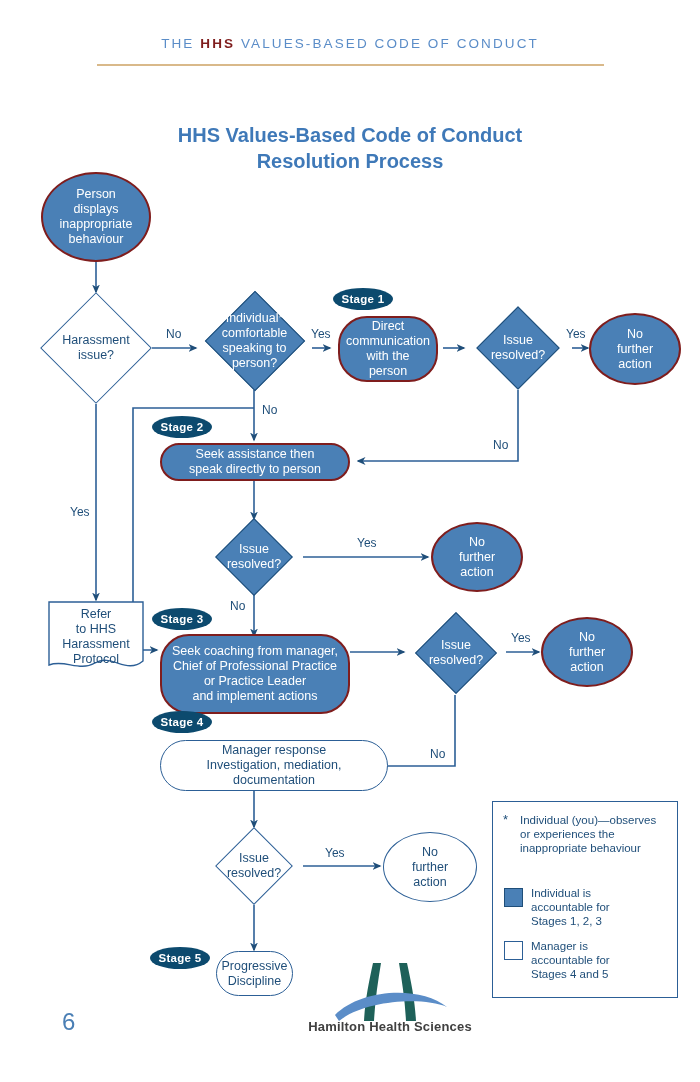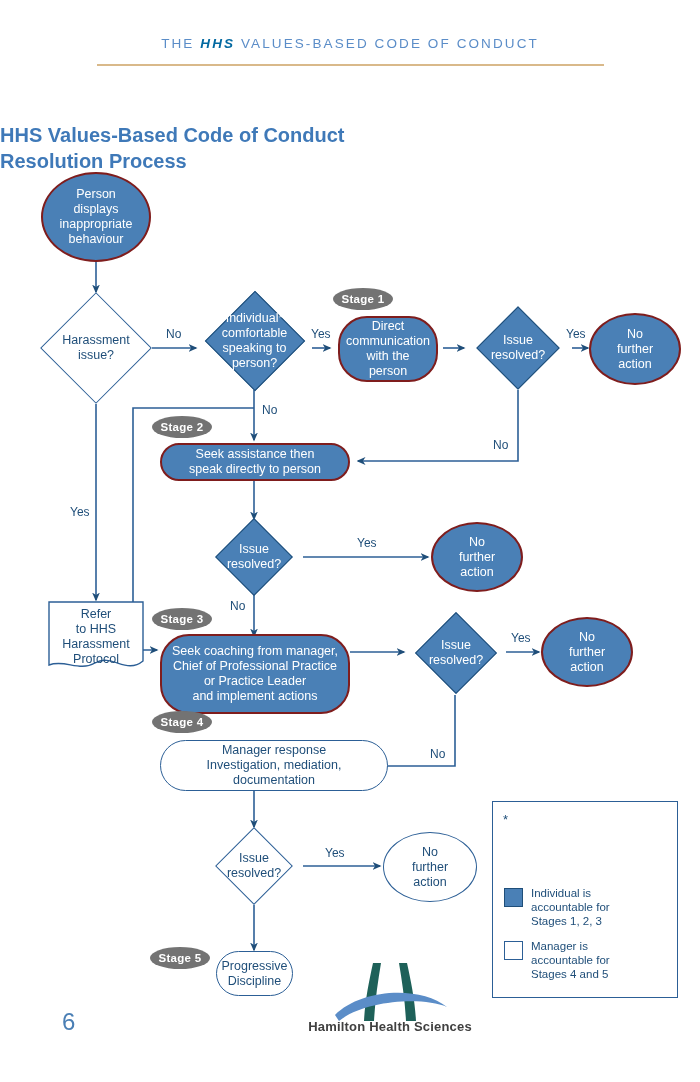--- a/index.html
+++ b/index.html
@@ -8,26 +8,26 @@
     font-family:"Liberation Sans","DejaVu Sans",sans-serif;
     position:relative;overflow:hidden;
   }
   #page{position:absolute;inset:0;}
 
   
   .kicker{
     position:absolute;left:0;top:36px;width:700px;text-align:center;
     font-size:13.5px;letter-spacing:2.1px;color:#5b8dc8;font-weight:400;
   }
-  .kicker b{font-weight:700;color:#0369a1;font-style:italic;}
+  .kicker b{font-weight:700;color:#7f1d1d;}
   .rule{
     position:absolute;left:97px;top:64px;width:507px;height:2px;background:#d9b98a;
   }
   .maintitle{
-    position:absolute;left:0;top:122px;width:700px;
+    position:absolute;left:0;top:122px;width:700px;text-align:center;
     font-size:20px;line-height:26px;font-weight:700;color:#3f79b8;
   }
 
   
   .pagenum{
     position:absolute;left:62px;top:1008px;font-size:24px;color:#4a7fb5;font-weight:400;
   }
 
   
   svg.wires{position:absolute;left:0;top:0;width:700px;height:1082px;pointer-events:none;}
@@ -49,21 +49,21 @@
   .diamond .shape{position:absolute;left:50%;top:50%;transform:translate(-50%,-50%) rotate(45deg);box-sizing:border-box;}
   .diamond .label{position:absolute;left:0;top:50%;width:100%;transform:translateY(-50%);
     text-align:center;font-size:12.5px;line-height:15px;}
   .diamond.blue .shape{background:#4a80b6;border:1px solid #1f4e79;}
   .diamond.blue .label{color:#ffffff;}
   .diamond.white .shape{background:#ffffff;border:1px solid #2c5f96;}
   .diamond.white .label{color:#1f4e79;}
 
   
   .stage{
-    position:absolute;border-radius:50%;background:#737373;color:#ffffff;
+    position:absolute;border-radius:50%;background:#0c4a6e;color:#ffffff;
     display:flex;align-items:center;justify-content:center;
     font-size:11.5px;font-weight:700;letter-spacing:.3px;z-index:5;
   }
 
   
   .elabel{position:absolute;font-size:12px;color:#1f4e79;white-space:nowrap;}
 
   
   .docnode{position:absolute;}
   .docnode .dtext{position:absolute;left:0;top:6px;width:100%;text-align:center;
@@ -319,20 +319,25 @@
   <div class="elabel" style="left:566px;top:327px;">Yes</div>
   <div class="elabel" style="left:493px;top:438px;">No</div>
   <div class="elabel" style="left:357px;top:536px;">Yes</div>
   <div class="elabel" style="left:230px;top:599px;">No</div>
   <div class="elabel" style="left:511px;top:631px;">Yes</div>
   <div class="elabel" style="left:430px;top:747px;">No</div>
   <div class="elabel" style="left:325px;top:846px;">Yes</div>
 
   <div class="legend">
     <div class="star">*</div>
+    <div class="row note">
+      <span>Individual (you)—observes</span><br>
+      <span>or experiences the</span><br>
+      <span>inappropriate behaviour</span>
+    </div>
     <div class="sw blue"></div>
     <div class="row lb1">
       <span>Individual is</span><br>
       <span>accountable for</span><br>
       <span>Stages 1, 2, 3</span>
     </div>
     <div class="sw white"></div>
     <div class="row lb2">
       <span>Manager is</span><br>
       <span>accountable for</span><br>

